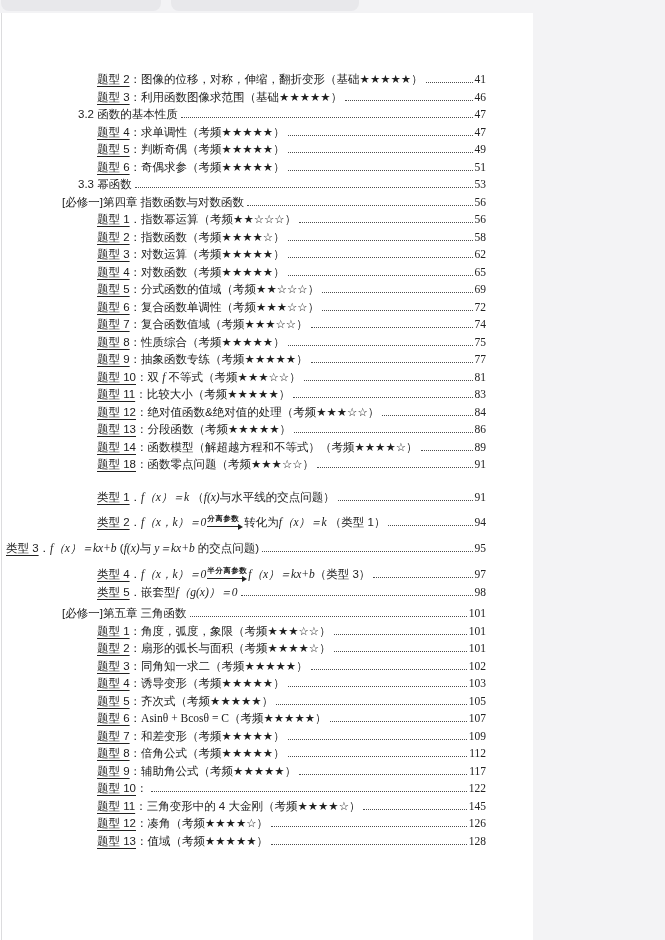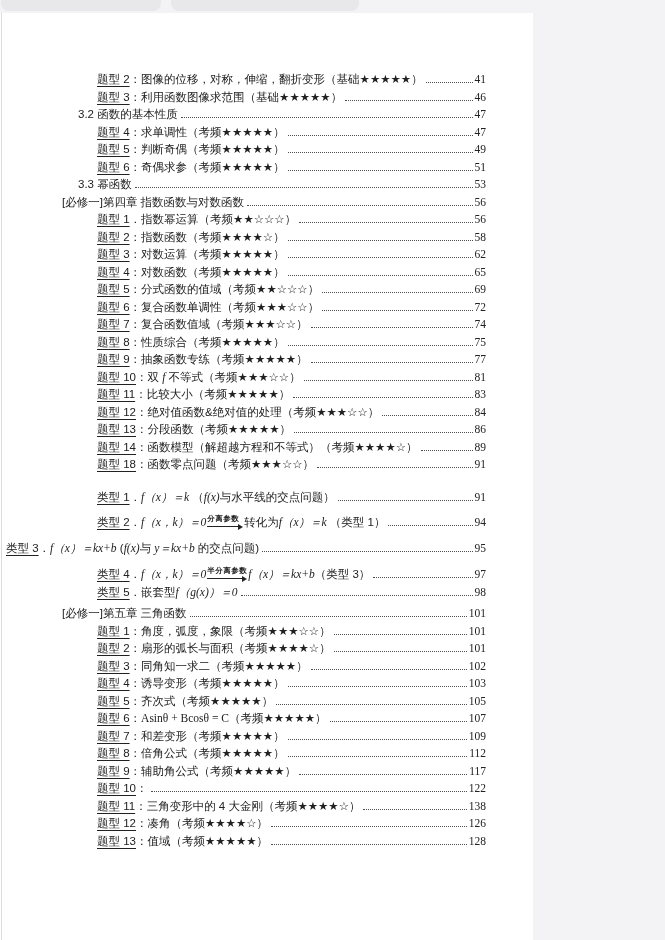--- a/index.html
+++ b/index.html
@@ -98,17 +98,17 @@
       <div class="row lvl3"><span class="prefix">题型 1</span><span class="sep">：</span><span class="cn">角度，弧度，象限（考频★★★☆☆）</span><span class="leader"></span><span class="pg">101</span></div>
       <div class="row lvl3"><span class="prefix">题型 2</span><span class="sep">：</span><span class="cn">扇形的弧长与面积（考频★★★★☆）</span><span class="leader"></span><span class="pg">101</span></div>
       <div class="row lvl3"><span class="prefix">题型 3</span><span class="sep">：</span><span class="cn">同角知一求二（考频★★★★★）</span><span class="leader"></span><span class="pg">102</span></div>
       <div class="row lvl3"><span class="prefix">题型 4</span><span class="sep">：</span><span class="cn">诱导变形（考频★★★★★）</span><span class="leader"></span><span class="pg">103</span></div>
       <div class="row lvl3"><span class="prefix">题型 5</span><span class="sep">：</span><span class="cn">齐次式（考频★★★★★）</span><span class="leader"></span><span class="pg">105</span></div>
       <div class="row lvl3"><span class="prefix">题型 6</span><span class="sep">：</span><span class="mathup">Asinθ + Bcosθ = C</span><span class="cn">（考频★★★★★）</span><span class="leader"></span><span class="pg">107</span></div>
       <div class="row lvl3"><span class="prefix">题型 7</span><span class="sep">：</span><span class="cn">和差变形（考频★★★★★）</span><span class="leader"></span><span class="pg">109</span></div>
       <div class="row lvl3"><span class="prefix">题型 8</span><span class="sep">：</span><span class="cn">倍角公式（考频★★★★★）</span><span class="leader"></span><span class="pg">112</span></div>
       <div class="row lvl3"><span class="prefix">题型 9</span><span class="sep">：</span><span class="cn">辅助角公式（考频★★★★★）</span><span class="leader"></span><span class="pg">117</span></div>
       <div class="row lvl3"><span class="prefix">题型 10</span><span class="sep">：</span><span class="leader"></span><span class="pg">122</span></div>
-      <div class="row lvl3"><span class="prefix">题型 11</span><span class="sep">：</span><span class="cn">三角变形中的 4 大金刚（考频★★★★☆）</span><span class="leader"></span><span class="pg">138</span></div>
+      <div class="row lvl3"><span class="prefix">题型 11</span><span class="sep">：</span><span class="cn">三角变形中的 4 大金刚（考频★★★★☆）</span><span class="leader"></span><span class="pg">145</span></div>
       <div class="row lvl3"><span class="prefix">题型 12</span><span class="sep">：</span><span class="cn">凑角（考频★★★★☆）</span><span class="leader"></span><span class="pg">126</span></div>
       <div class="row lvl3"><span class="prefix">题型 13</span><span class="sep">：</span><span class="cn">值域（考频★★★★★）</span><span class="leader"></span><span class="pg">128</span></div>
     </div>
 </div>
 
 </body></html>

